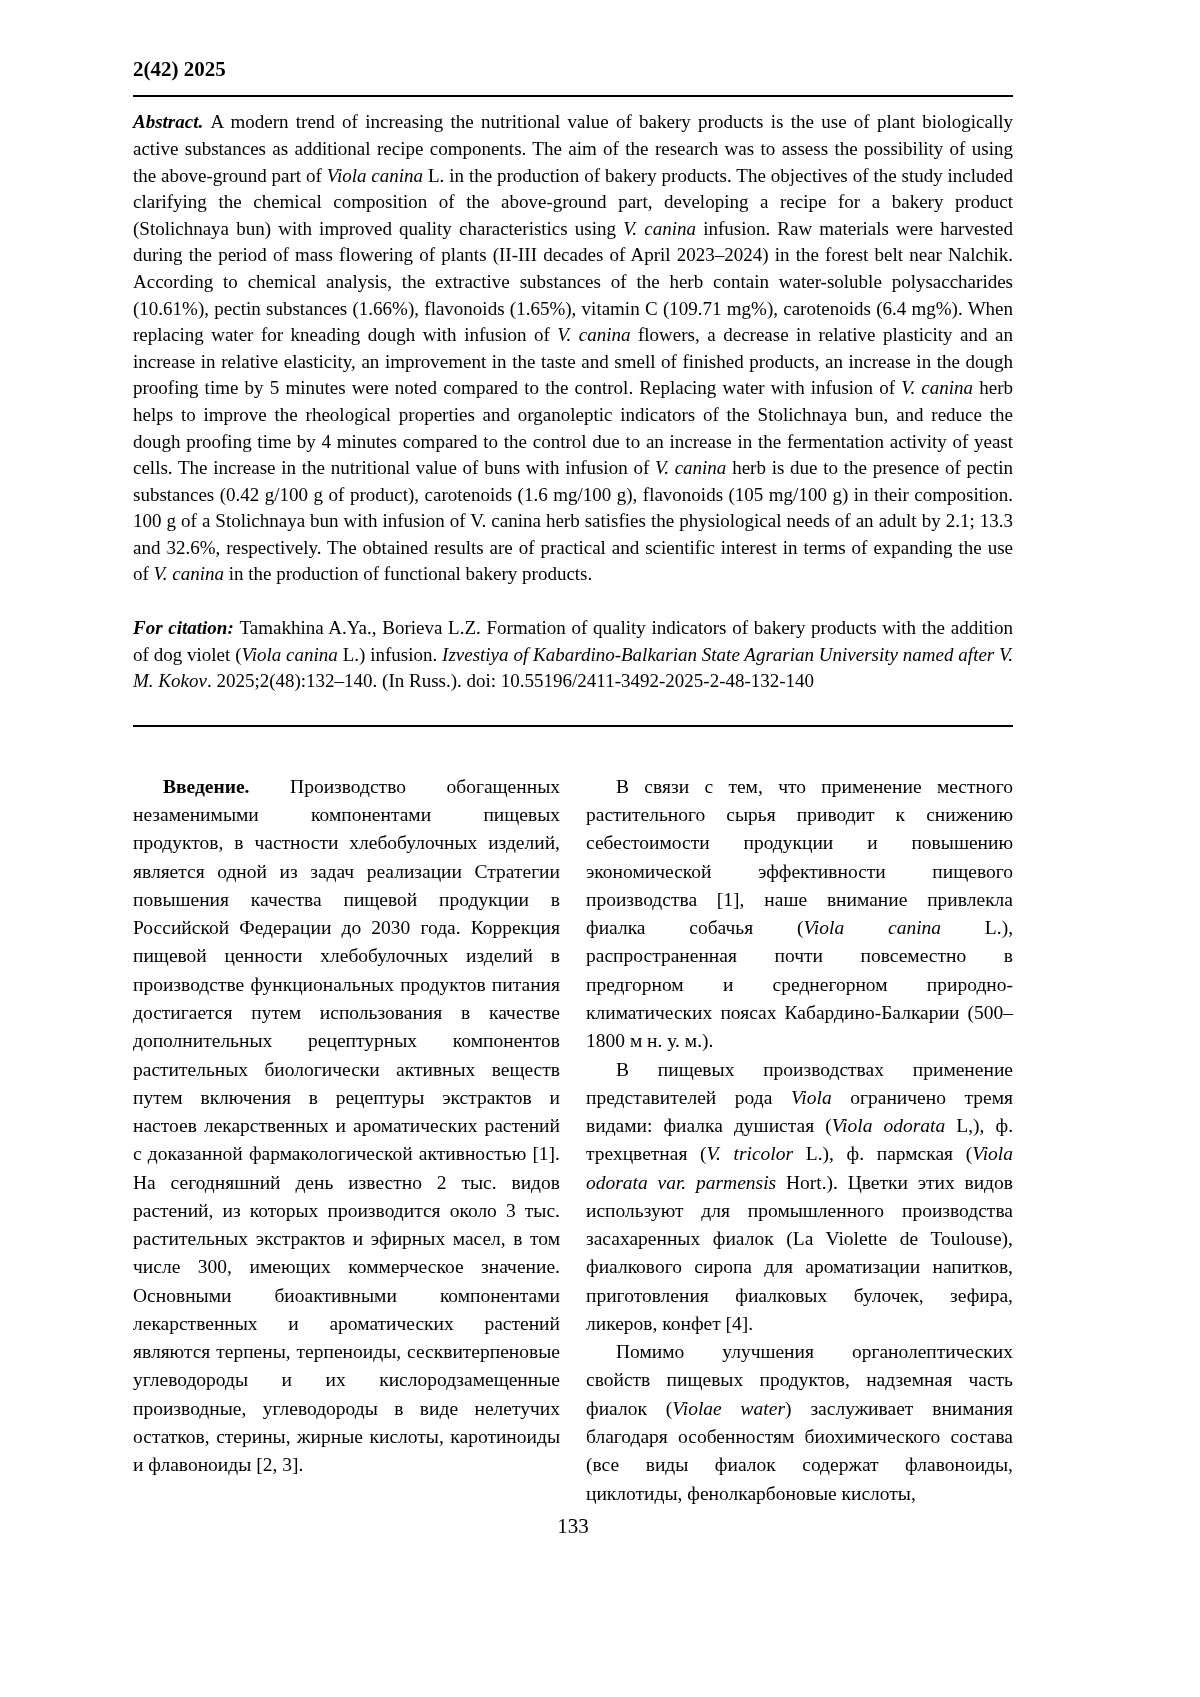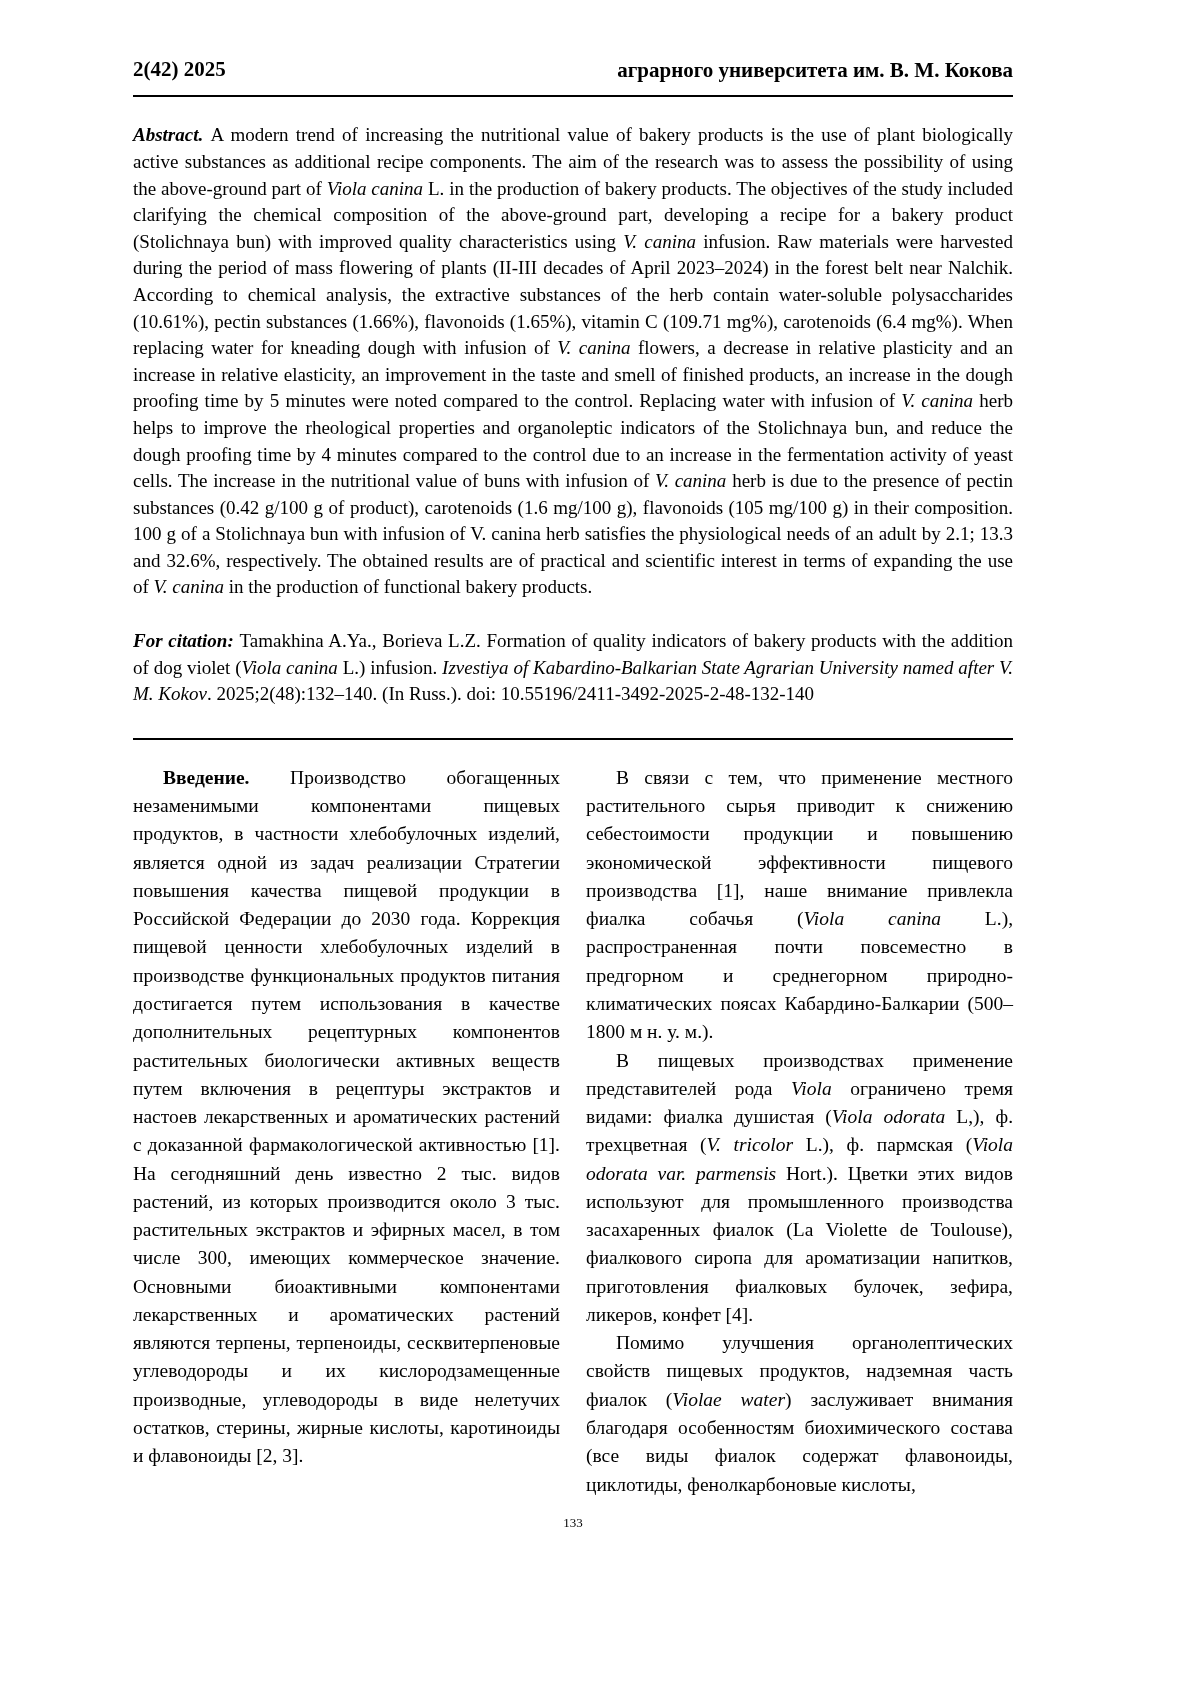--- a/index.html
+++ b/index.html
@@ -24,50 +24,49 @@
   .issue { white-space: nowrap; padding-bottom: 1px; }
   .journal { text-align: right; }
   .rule { width: 100%; }
   .rule-top { border-top: 2px solid #000; margin-top: 10px; }
   .rule-mid { border-top: 2px solid #000; margin-top: 30px; }
   .abstract, .keywords, .citation {
     font-size: 19px;
     line-height: 1.4;
     text-align: justify;
   }
-  .abstract { margin-top: 25px; }
+  .abstract { margin-top: 12px; }
   .keywords { margin-top: 27px; }
   .citation { margin-top: 27px; }
   .columns {
     display: flex;
     gap: 26px;
-    margin-top: 24px;
+    margin-top: 46px;
     font-size: 19.5px;
     line-height: 1.45;
   }
   .col { flex: 1 1 0; text-align: justify; hyphens: auto; }
   .bpara { text-indent: 30px; }
   .page-number {
     text-align: center;
-    font-size: 13px;
-    margin-top: 16px;
+    font-size: 21px;
+    margin-top: 6px;
   }
   .r-i  { font-style: italic; }
   .r-b  { font-weight: bold; }
   .r-bi { font-weight: bold; font-style: italic; }
 </style>
 </head>
 <body>
 
 <div class="page">
 
   <header class="page-header">
     <div class="issue">2(42) 2025</div>
     <div class="journal">
-      <div>аграрного университета им. В. М. Кокова</div>
     </div>
   </header>
 
   <div class="rule rule-top"></div>
 
   <p class="abstract" lang="en"><span class="r-bi">Abstract. </span><span>A modern trend of increasing the nutritional value of bakery products is the use of plant biologically active substances as additional recipe components. The aim of the research was to assess the possibility of using the above-ground part of </span><span class="r-i">Viola canina</span><span> L. in the production of bakery products. The objectives of the study included clarifying the chemical composition of the above-ground part, developing a recipe for a bakery product (Stolichnaya bun) with improved quality characteristics using </span><span class="r-i">V. canina</span><span> infusion. Raw materials were harvested during the period of mass flowering of plants (II-III decades of April 2023–2024) in the forest belt near Nalchik. According to chemical analysis, the extractive substances of the herb contain water-soluble polysaccharides (10.61%), pectin substances (1.66%), flavonoids (1.65%), vitamin C (109.71 mg%), carotenoids (6.4 mg%). When replacing water for kneading dough with infusion of </span><span class="r-i">V. canina</span><span> flowers, a decrease in relative plasticity and an increase in relative elasticity, an improvement in the taste and smell of finished products, an increase in the dough proofing time by 5 minutes were noted compared to the control. Replacing water with infusion of </span><span class="r-i">V. canina</span><span> herb helps to improve the rheological properties and organoleptic indicators of the Stolichnaya bun, and reduce the dough proofing time by 4 minutes compared to the control due to an increase in the fermentation activity of yeast cells. The increase in the nutritional value of buns with infusion of </span><span class="r-i">V. canina</span><span> herb is due to the presence of pectin substances (0.42 g/100 g of product), carotenoids (1.6 mg/100 g), flavonoids (105 mg/100 g) in their composition. 100 g of a Stolichnaya bun with infusion of V. canina herb satisfies the physiological needs of an adult by 2.1; 13.3 and 32.6%, respectively. The obtained results are of practical and scientific interest in terms of expanding the use of </span><span class="r-i">V. canina</span><span> in the production of functional bakery products.</span></p>
 
 
   <p class="citation" lang="en"><span class="r-bi">For citation: </span><span>Tamakhina A.Ya., Borieva L.Z.  Formation of quality indicators of bakery products with the addition of dog violet (</span><span class="r-i">Viola canina</span><span> L.) infusion. </span><span class="r-i">Izvestiya of Kabardino-Balkarian State Agrarian University named after V. M. Kokov</span><span>. 2025;2(48):132–140. (In Russ.). doi: 10.55196/2411-3492-2025-2-48-132-140</span></p>
 

